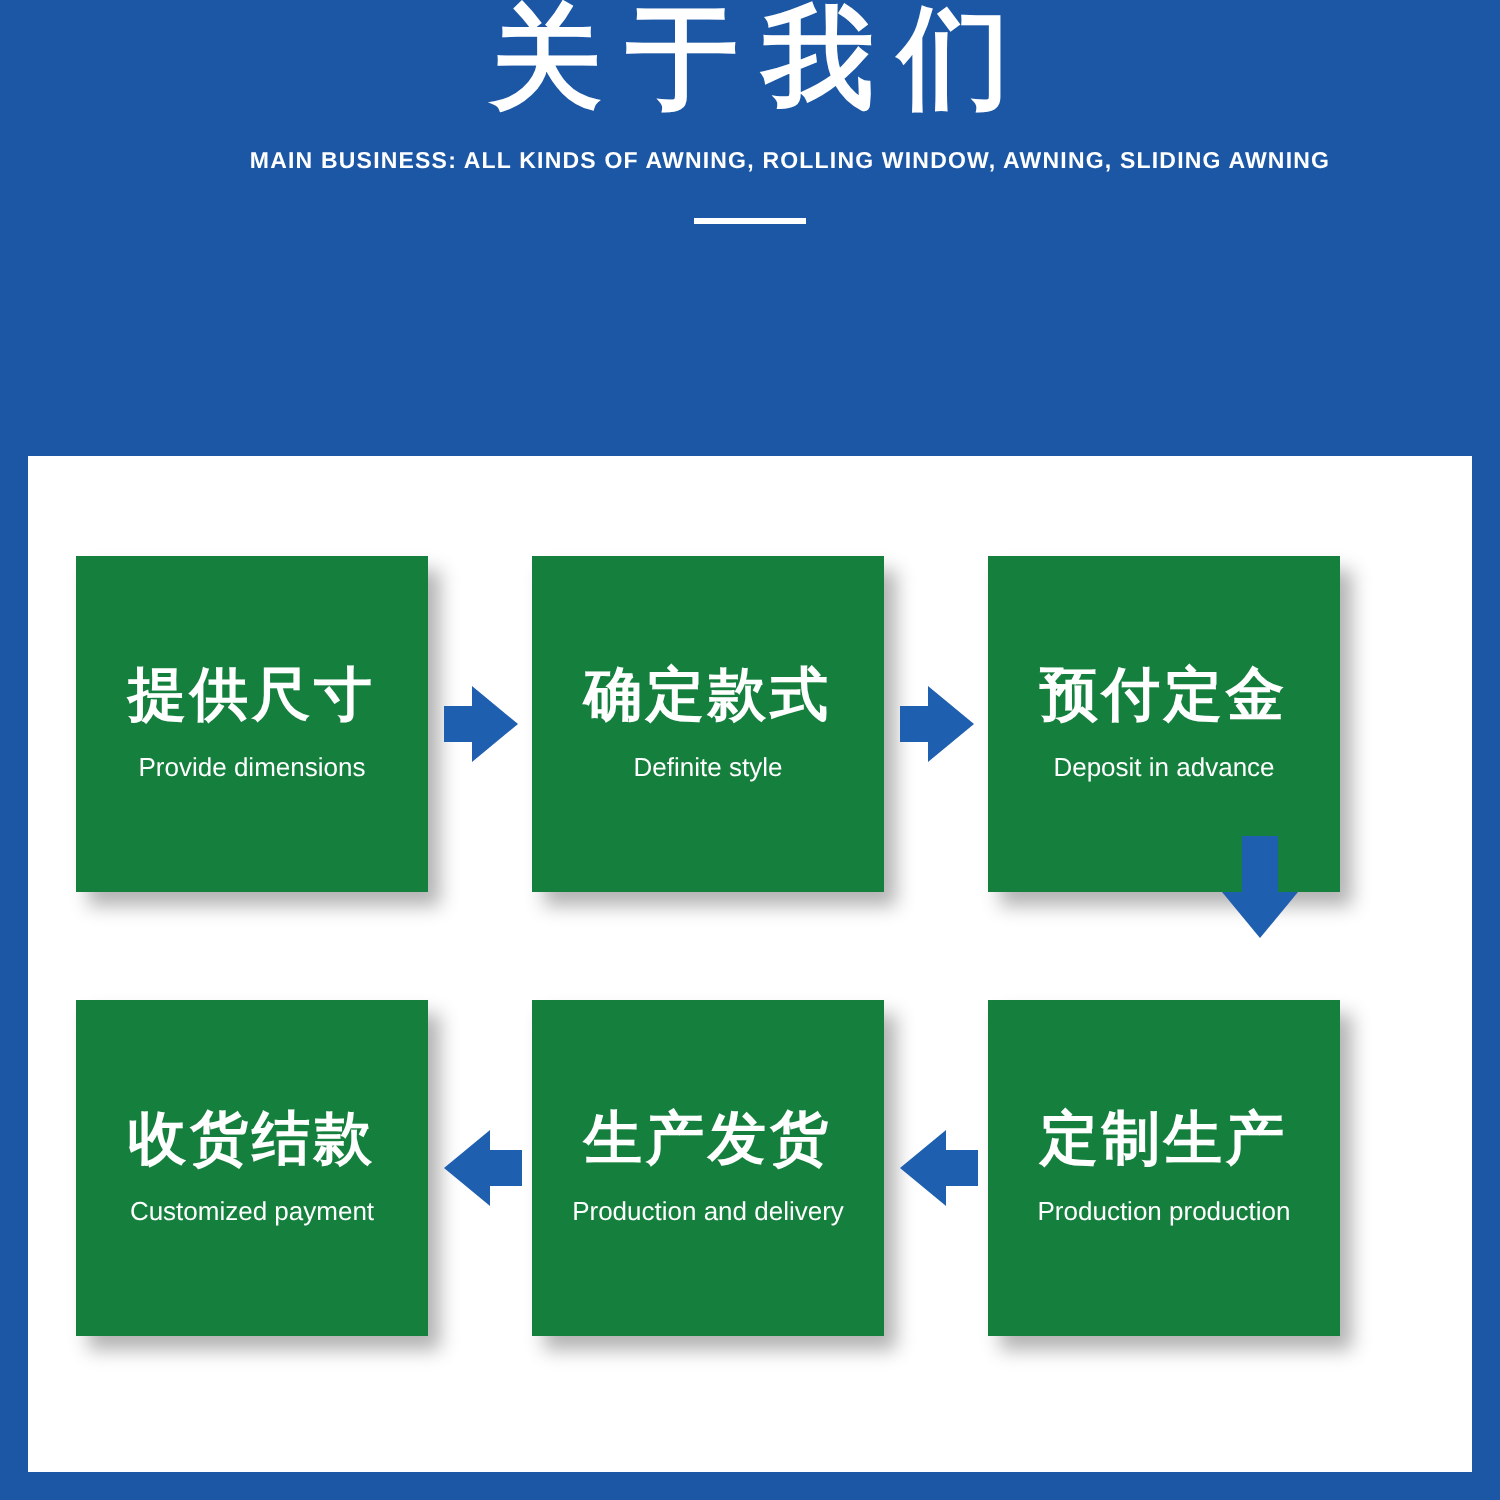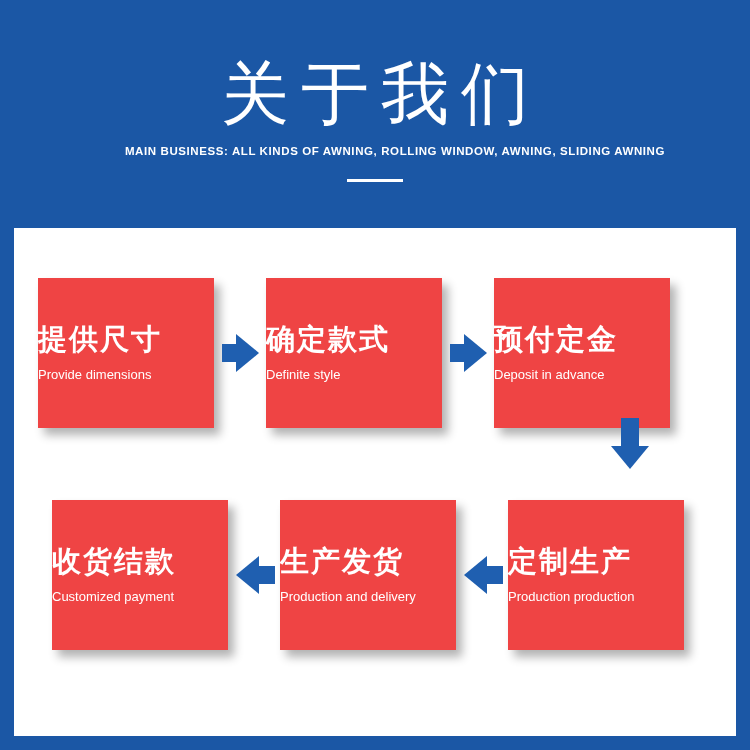--- a/index.html
+++ b/index.html
@@ -25,24 +25,23 @@
     position: absolute;
     top: 0;
     left: 0;
     width: 750px;
     height: 228px;
     background: #1b57a5;
     text-align: center;
   }
   .header-title {
     margin: 0;
-    padding-top: 58px;
-    color: #ffffff;
-    font-size: 68px;
-    font-weight: normal;
+    color: #ffffff;
+    font-size: 56px;
+    font-weight: bold;
     letter-spacing: 12px;
     line-height: 1.05;
     text-indent: 12px;
   }
   .header-sub {
     margin: 0;
     padding-top: 16px;
     color: #ffffff;
     font-size: 11.5px;
     font-weight: bold;
@@ -69,31 +68,32 @@
   .row {
     position: absolute;
     display: flex;
     align-items: center;
   }
   .row-top {
     left: 24px;
     top: 50px;
   }
   .row-bottom {
-    left: 38px;
+    left: 24px;
     top: 272px;
   }
   .card {
     position: relative;
     width: 176px;
-    height: 150px;
-    background: #ef4444;
+    height: 168px;
+    background: #15803d;
     box-shadow: 6px 7px 9px rgba(0,0,0,0.30);
     display: flex;
     flex-direction: column;
+    align-items: center;
     justify-content: center;
     box-sizing: border-box;
   }
   .card .cn {
     color: #ffffff;
     font-size: 29px;
     font-weight: bold;
     letter-spacing: 2px;
     line-height: 1.1;
     white-space: nowrap;

